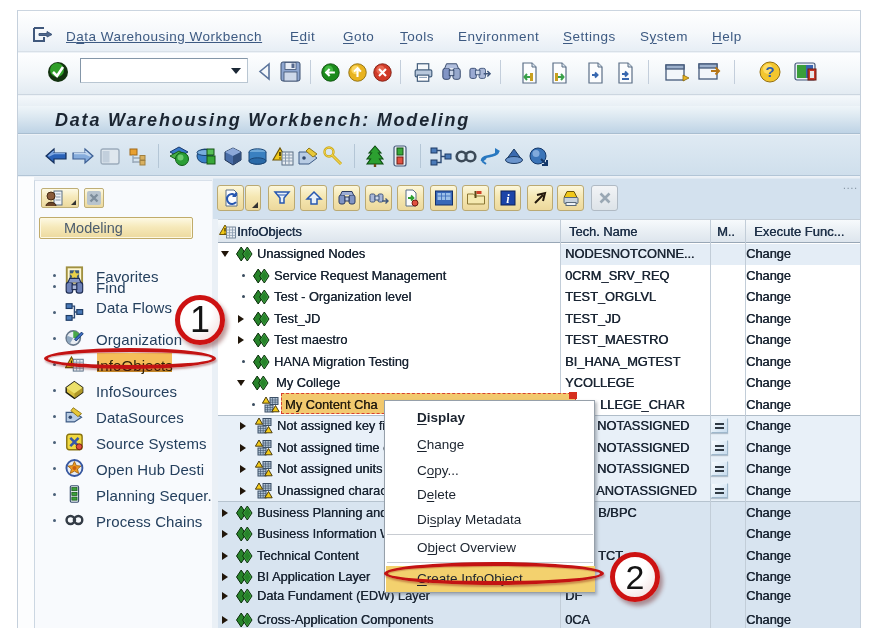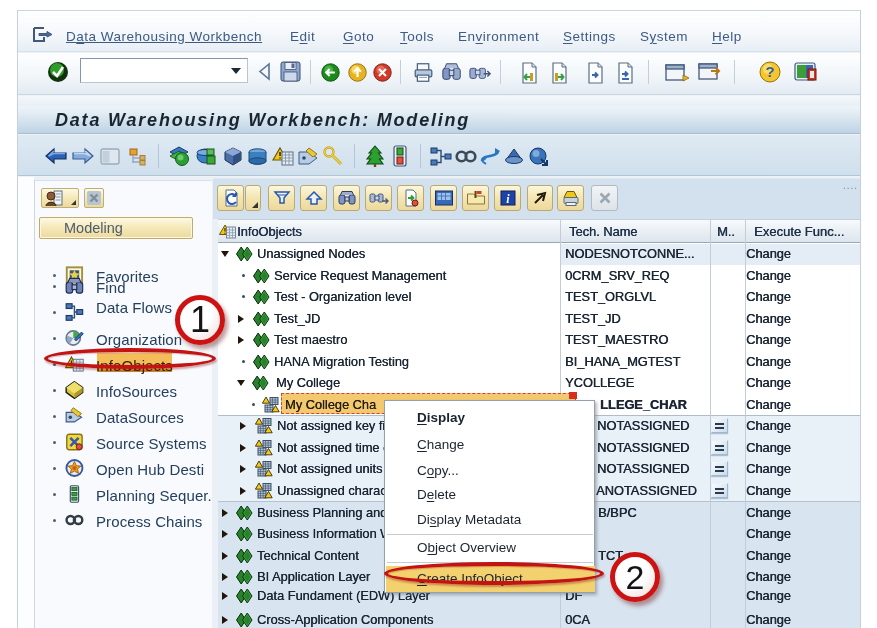--- a/index.html
+++ b/index.html
@@ -565,23 +565,23 @@
  <div class="blt2" style="left:34px;top:9px;"></div>
  <svg class="abs" style="left:44px;top:2px" width="18" height="18" viewBox="0 0 18 18">
         <rect x="8" y="1.5" width="8" height="7" fill="#b0c2d4" stroke="#3c5068"></rect>
         <path d="M10.5 1.5 L10.5 8.5 M13.2 1.5 L13.2 8.5 M8 4 L16 4 M8 6.2 L16 6.2" stroke="#3c5068" stroke-width=".6"></path>
         <rect x="3" y="9" width="8" height="7" fill="#b0c2d4" stroke="#3c5068"></rect>
         <path d="M5.5 9 L5.5 16 M8.2 9 L8.2 16 M3 11.5 L11 11.5 M3 13.7 L11 13.7" stroke="#3c5068" stroke-width=".6"></path>
         <path d="M4 1 L7.6 7.2 L0.4 7.2 Z" fill="#f2ca18" stroke="#3a2c04" stroke-width=".9"></path>
         <path d="M13.5 9.5 L17.2 15.8 L9.8 15.8 Z" fill="#f2ca18" stroke="#3a2c04" stroke-width=".9"></path>
       </svg>
  <div style="position:absolute;left:63px;top:-1px;width:295px;height:21px;background:#f2c96e;border:1px dashed #d84030;"></div>
- <div class="cell" style="left:67px;color:#2b1d06;">My College Cha</div>
+ <div class="cell" style="left:67px;color:#2b1d06;">My Content Cha</div>
  <div style="position:absolute;left:351px;top:-2px;width:8px;height:7px;background:#d62f1e;"></div>
- <div class="tech" style="left:382px;font-weight:bold;">LLEGE_CHAR</div>
+ <div class="tech" style="left:382px;">LLEGE_CHAR</div>
  <div class="chg">Change</div>
 </div>
 <div class="row" style="top:415px;">
  <div class="expr" style="left:22px;top:7px;"></div>
  <svg class="abs" style="left:37px;top:2px" width="18" height="18" viewBox="0 0 18 18">
         <rect x="8" y="1.5" width="8" height="7" fill="#b0c2d4" stroke="#3c5068"></rect>
         <path d="M10.5 1.5 L10.5 8.5 M13.2 1.5 L13.2 8.5 M8 4 L16 4 M8 6.2 L16 6.2" stroke="#3c5068" stroke-width=".6"></path>
         <rect x="3" y="9" width="8" height="7" fill="#b0c2d4" stroke="#3c5068"></rect>
         <path d="M5.5 9 L5.5 16 M8.2 9 L8.2 16 M3 11.5 L11 11.5 M3 13.7 L11 13.7" stroke="#3c5068" stroke-width=".6"></path>
         <path d="M4 1 L7.6 7.2 L0.4 7.2 Z" fill="#f2ca18" stroke="#3a2c04" stroke-width=".9"></path>

